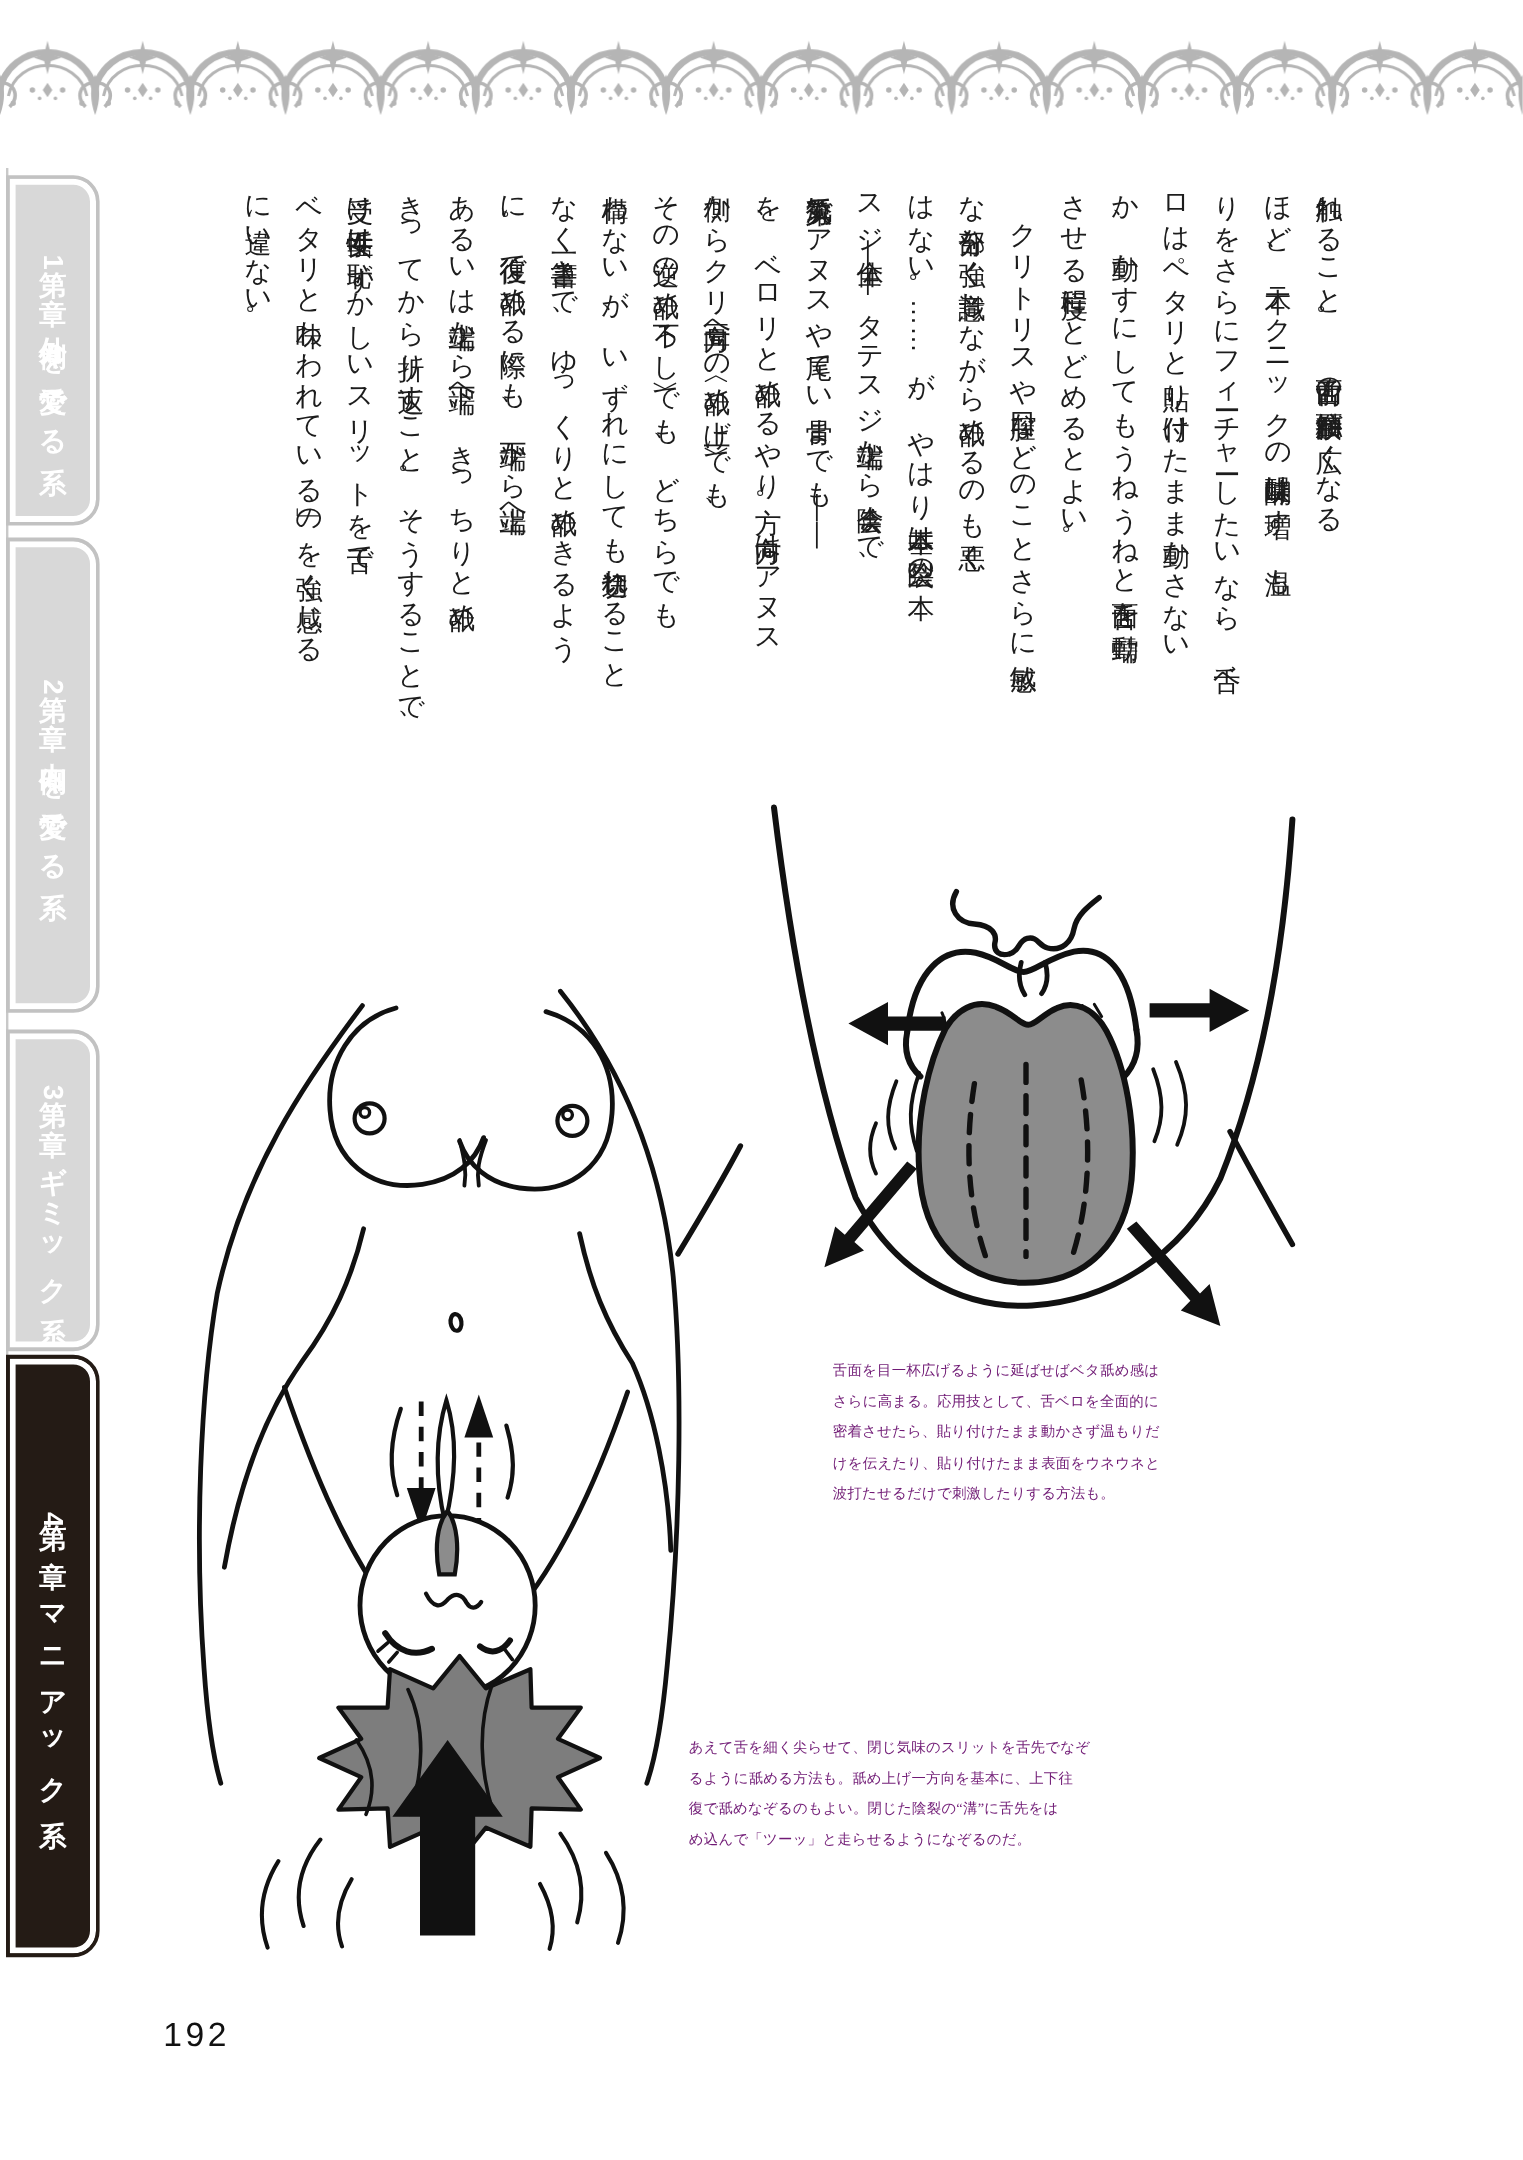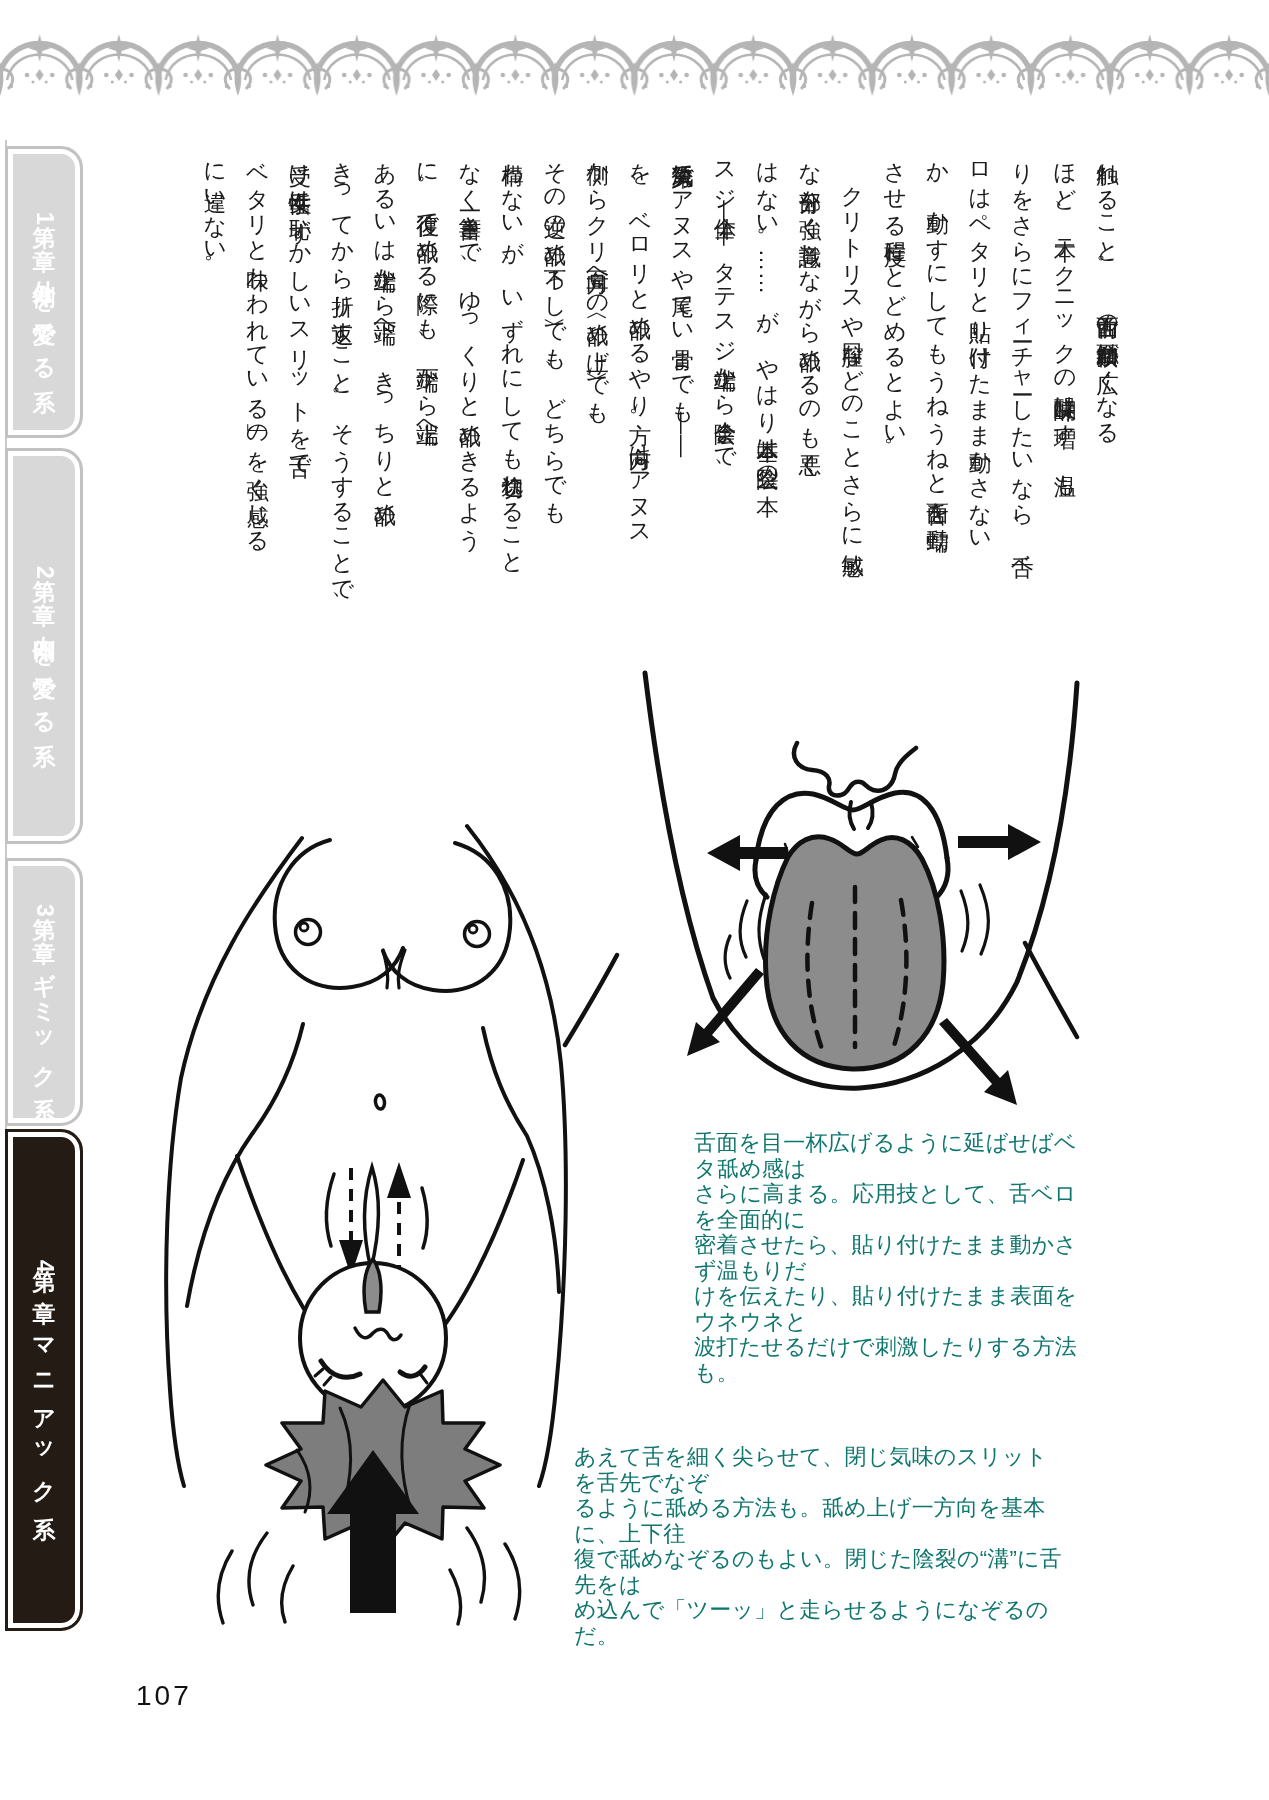--- a/index.html
+++ b/index.html
@@ -30,22 +30,22 @@
   .tab4 .tab-label{letter-spacing:9px;}
 
   .main-text{
     position:absolute;top:147px;right:141px;height:500px;
     writing-mode:vertical-rl;text-orientation:mixed;
     font-size:22.5px;line-height:42.5px;letter-spacing:0.5px;
     white-space:pre-line;color:#1c1c1c;
   }
 
   .caption{
-    position:absolute;font-size:22px;line-height:25.5px;
-    white-space:pre-line;color:#0f766e;letter-spacing:0.2px;
+    position:absolute;font-size:12px;line-height:25.5px;
+    white-space:pre-line;color:#701a75;letter-spacing:0.2px;font-family:Liberation Serif, serif;
   }
   .caption1{left:694px;top:1130px;width:400px;}
   .caption2{left:574px;top:1444px;width:490px;}
 
   .illo{position:absolute;}
   .mouth-illo{left:560px;top:555px;}
   .body-illo{left:115px;top:628px;}
 
   .page-number{
     position:absolute;left:136px;top:1680px;
@@ -219,13 +219,13 @@
 <div class="caption caption1">舌面を目一杯広げるように延ばせばベタ舐め感は
 さらに高まる。応用技として、舌ベロを全面的に
 密着させたら、貼り付けたまま動かさず温もりだ
 けを伝えたり、貼り付けたまま表面をウネウネと
 波打たせるだけで刺激したりする方法も。</div>
 <div class="caption caption2">あえて舌を細く尖らせて、閉じ気味のスリットを舌先でなぞ
 るように舐める方法も。舐め上げ一方向を基本に、上下往
 復で舐めなぞるのもよい。閉じた陰裂の“溝”に舌先をは
 め込んで「ツーッ」と走らせるようになぞるのだ。</div>
 
-<div class="page-number">107</div>
+<div class="page-number">192</div>
 
 </body></html>

